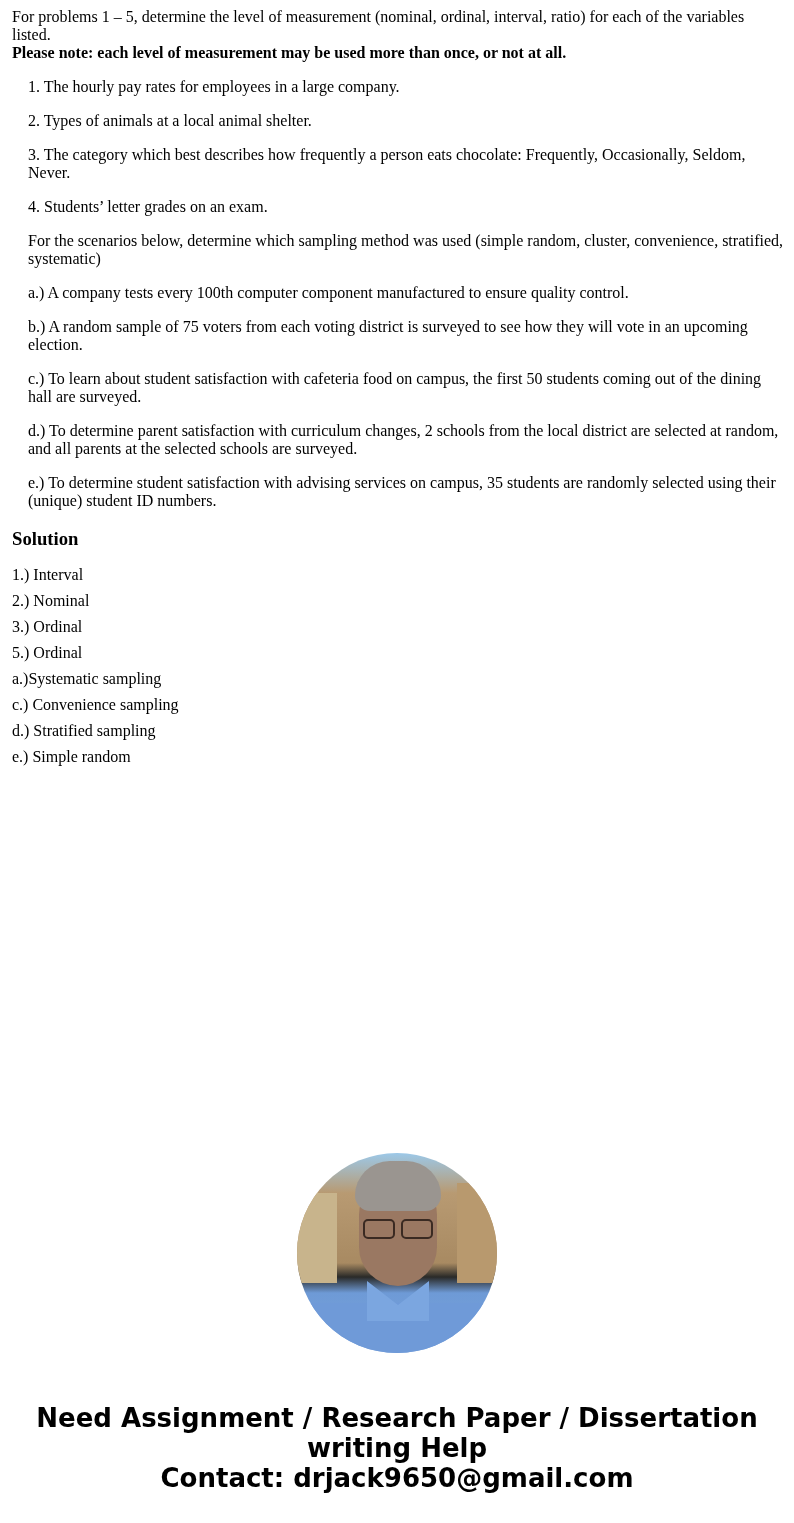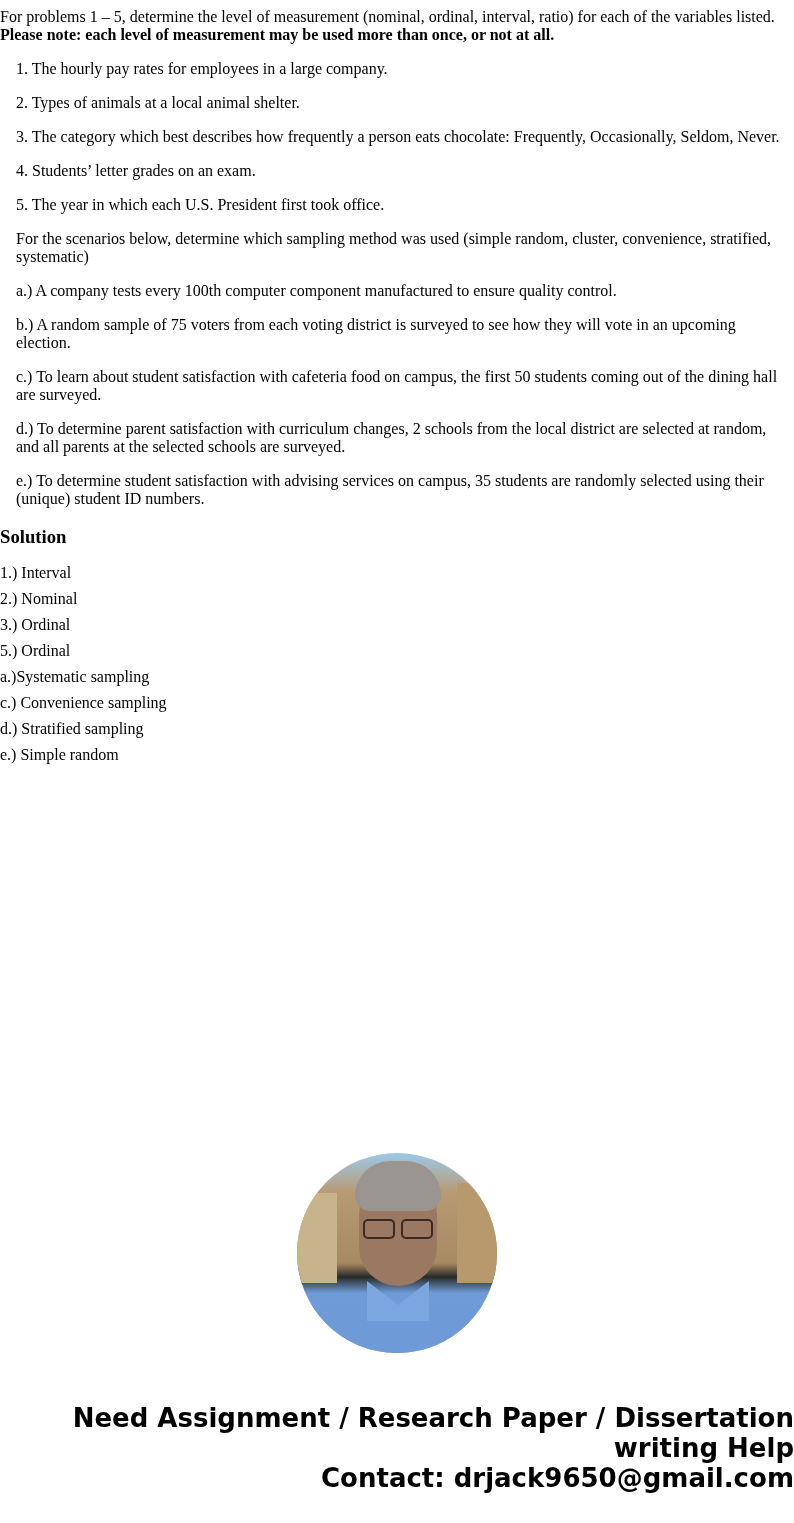--- a/index.html
+++ b/index.html
@@ -6,21 +6,21 @@
     body {
       width: 794px;
       height: 1523px;
       position: relative;
       font-family: "Liberation Serif", serif;
       font-size: 16px;
       color: #000;
       line-height: 18px;
       overflow: hidden;
     }
-    .content { padding: 8px 8px 0 0; }
+    .content { padding: 8px 8px 0 12px; }
     .intro { margin: 0; }
     .intro b { font-weight: bold; }
     p { margin: 0 0 16px 0; }
     .q-list p { margin: 16px 0 0 16px; }
     h3 {
       font-size: 18.7px;
       font-weight: bold;
       margin: 18px 0 0 0;
       line-height: 22px;
     }
@@ -69,21 +69,21 @@
       position: absolute; left: 70px; top: 128px; width: 62px; height: 40px;
       background: #7ba6e0;
       clip-path: polygon(0 0, 50% 60%, 100% 0, 100% 100%, 0 100%);
     }
 
     .promo {
       position: absolute;
       left: 0;
       top: 1403px;
       width: 794px;
-      text-align: right;
+      text-align: center;
       font-family: "DejaVu Sans", sans-serif;
       font-weight: bold;
       font-size: 26px;
       line-height: 30px;
     }
     .promo div { margin: 0; }
   </style>
 </head>
 <body>
 
@@ -91,21 +91,20 @@
   <div class="intro">
     <span>For problems 1 – 5, determine the level of measurement (nominal, ordinal, interval, ratio) for each of the variables listed.</span><br>
     <b>Please note: each level of measurement may be used more than once, or not at all.</b>
   </div>
 
   <div class="q-list">
     <p>1. The hourly pay rates for employees in a large company.</p>
     <p>2. Types of animals at a local animal shelter.</p>
     <p>3. The category which best describes how frequently a person eats chocolate: Frequently, Occasionally, Seldom, Never.</p>
     <p>4. Students’ letter grades on an exam.</p>
-    <p>5. The year in which each U.S. President first took office.</p>
     <p>For the scenarios below, determine which sampling method was used (simple random, cluster, convenience, stratified, systematic)</p>
     <p>a.) A company tests every 100th computer component manufactured to ensure quality control.</p>
     <p>b.) A random sample of 75 voters from each voting district is surveyed to see how they will vote in an upcoming election.</p>
     <p>c.) To learn about student satisfaction with cafeteria food on campus, the first 50 students coming out of the dining hall are surveyed.</p>
     <p>d.) To determine parent satisfaction with curriculum changes, 2 schools from the local district are selected at random, and all parents at the selected schools are surveyed.</p>
     <p>e.) To determine student satisfaction with advising services on campus, 35 students are randomly selected using their (unique) student ID numbers.</p>
   </div>
 
   <h3>Solution</h3>
 

